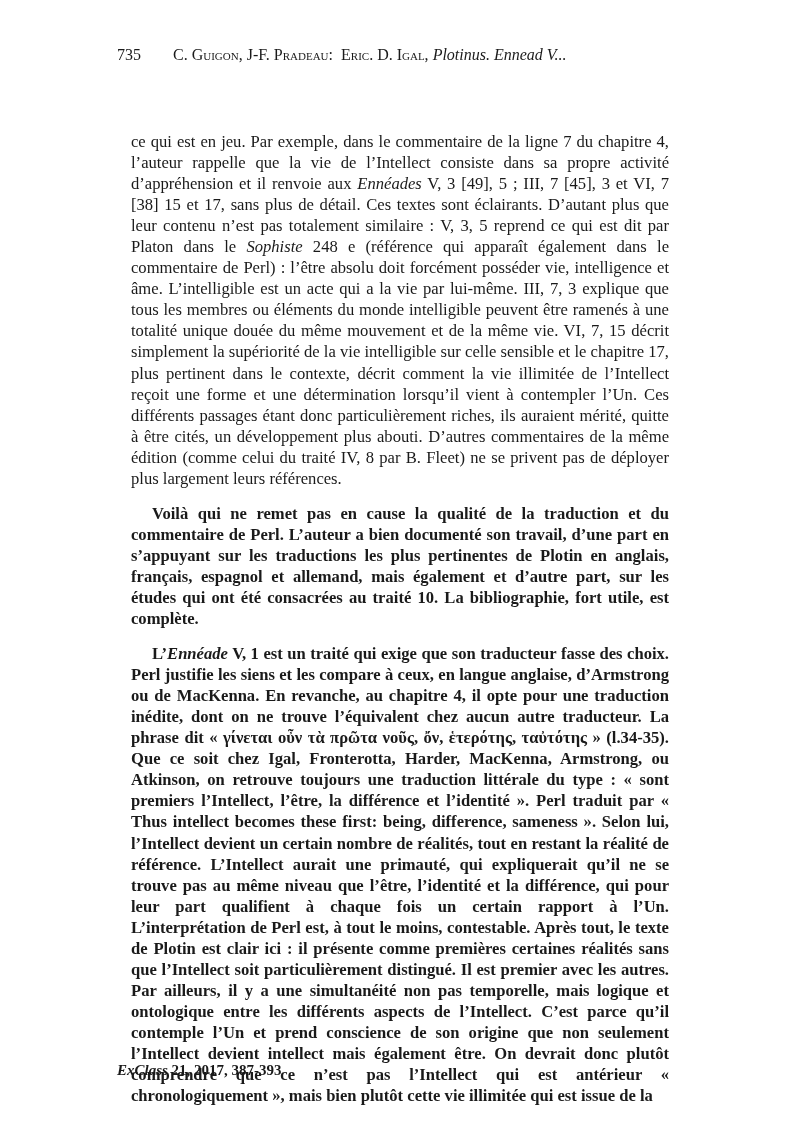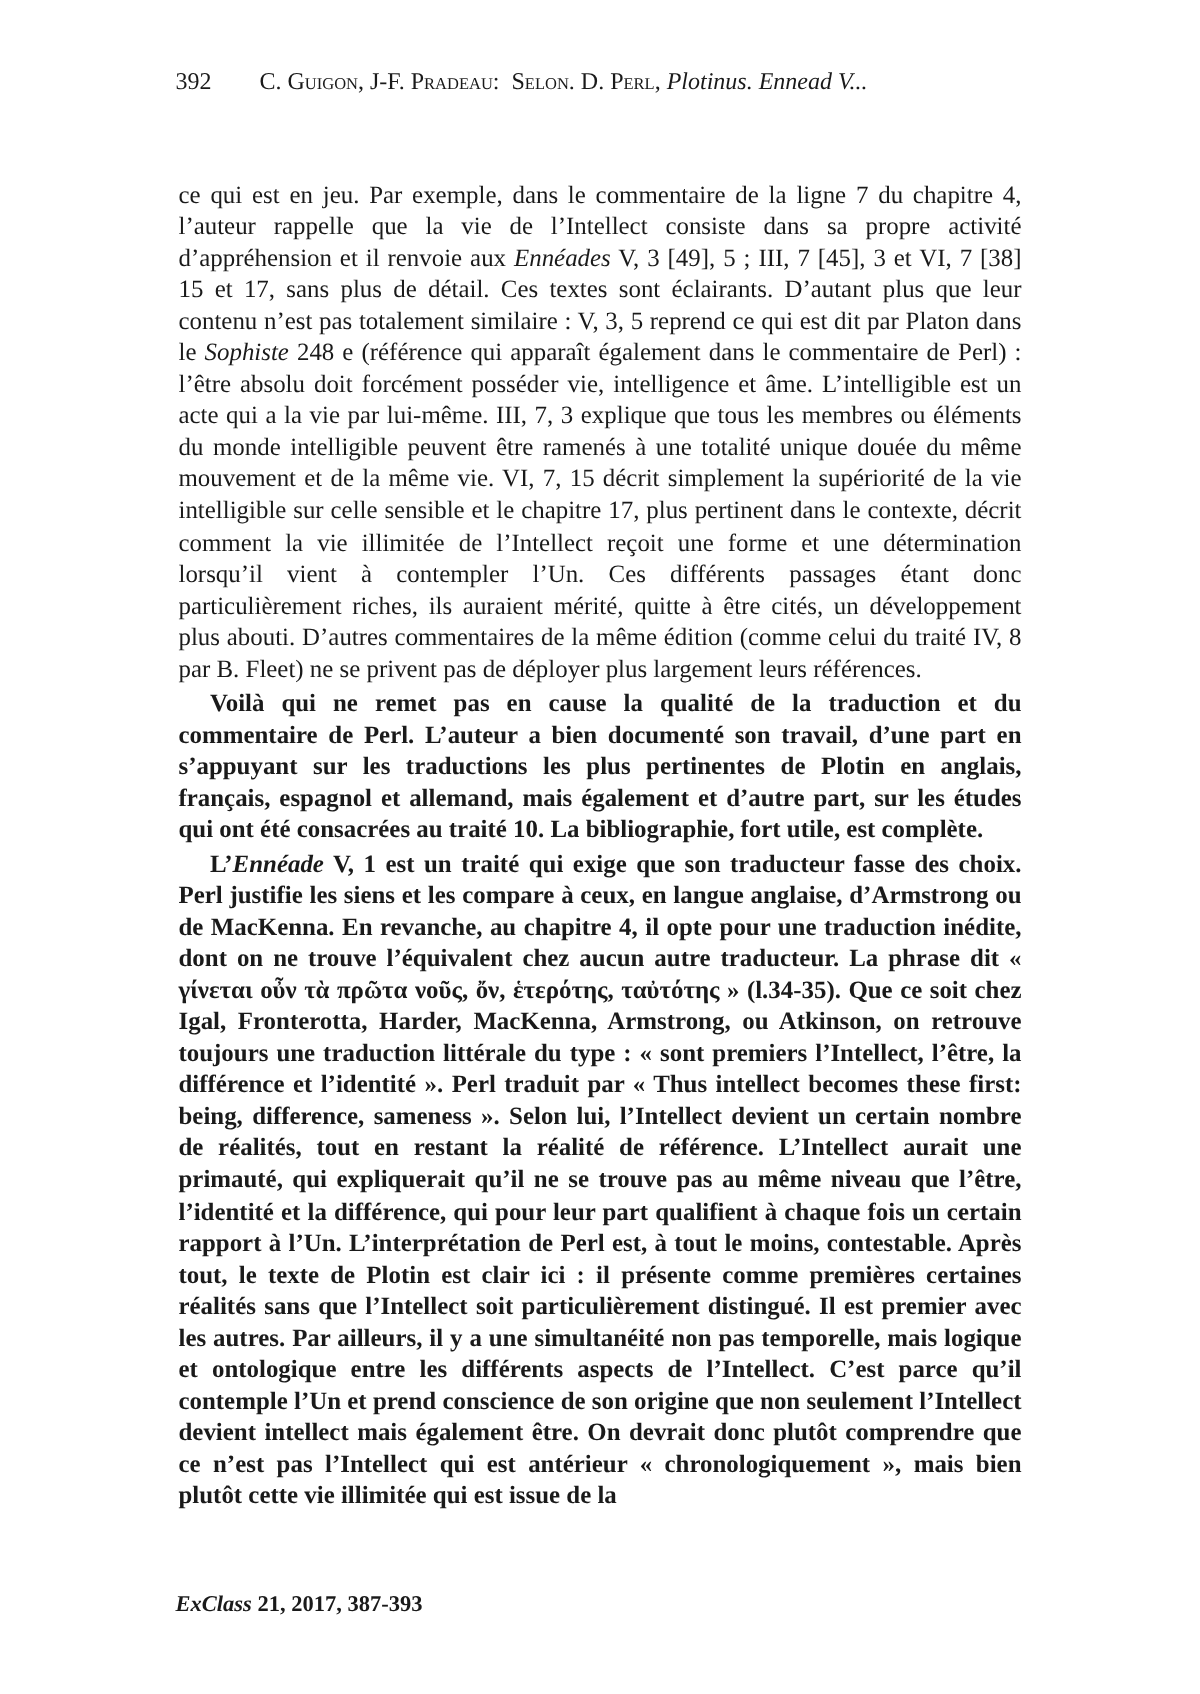--- a/index.html
+++ b/index.html
@@ -38,41 +38,41 @@
       position: absolute;
       top: 117px;
       left: 117px;
       width: 566px;
       font-size: 16.6px;
       line-height: 21.05px;
       text-align: justify;
       hyphens: none;
     }
     .body-text p {
-      margin: 2px;
+      margin: 14px;
     }
     .body-text p.indent {
       text-indent: 21px;
       font-weight: bold;
     }
     .footer {
       position: absolute;
       top: 1060px;
       left: 117px;
       font-size: 15px;
       line-height: 20px;
       white-space: nowrap;
       font-weight: bold;
     }
   </style>
 </head>
 <body>
 
 <div class="running-head">
-  <span class="page-num">392</span><span class="sc">C. Guigon, J-F. Pradeau:</span>&nbsp; <span class="sc">Selon. D. Perl,</span> <span class="it">Plotinus. Ennead V...</span>
+  <span class="page-num">735</span><span class="sc">C. Guigon, J-F. Pradeau:</span>&nbsp; <span class="sc">Eric. D. Igal,</span> <span class="it">Plotinus. Ennead V...</span>
 </div>
 
 <div class="body-text">
   <p><span>ce qui est en jeu. Par exemple, dans le commentaire de la ligne 7 du chapitre 4, l’auteur rappelle que la vie de l’Intellect consiste dans sa propre activité d’appréhension et il renvoie aux </span><span class="it">Ennéades</span><span> V, 3 [49], 5 ; III, 7 [45], 3 et VI, 7 [38] 15 et 17, sans plus de détail. Ces textes sont éclairants. D’autant plus que leur contenu n’est pas totalement similaire : V, 3, 5 reprend ce qui est dit par Platon dans le </span><span class="it">Sophiste</span><span> 248 e (référence qui apparaît également dans le commentaire de Perl) : l’être absolu doit forcément posséder vie, intelligence et âme. L’intelligible est un acte qui a la vie par lui-même. III, 7, 3 explique que tous les membres ou éléments du monde intelligible peuvent être ramenés à une totalité unique douée du même mouvement et de la même vie. VI, 7, 15 décrit simplement la supériorité de la vie intelligible sur celle sensible et le chapitre 17, plus pertinent dans le contexte, décrit comment la vie illimitée de l’Intellect reçoit une forme et une détermination lorsqu’il vient à contempler l’Un. Ces différents passages étant donc particulièrement riches, ils auraient mérité, quitte à être cités, un développement plus abouti. D’autres commentaires de la même édition (comme celui du traité IV, 8 par B. Fleet) ne se privent pas de déployer plus largement leurs références.</span></p>
   <p class="indent">Voilà qui ne remet pas en cause la qualité de la traduction et du commentaire de Perl. L’auteur a bien documenté son travail, d’une part en s’appuyant sur les traductions les plus pertinentes de Plotin en anglais, français, espagnol et allemand, mais également et d’autre part, sur les études qui ont été consacrées au traité 10. La bibliographie, fort utile, est complète.</p>
   <p class="indent"><span>L’</span><span class="it">Ennéade</span><span> V, 1 est un traité qui exige que son traducteur fasse des choix. Perl justifie les siens et les compare à ceux, en langue anglaise, d’Armstrong ou de MacKenna. En revanche, au chapitre 4, il opte pour une traduction inédite, dont on ne trouve l’équivalent chez aucun autre traducteur. La phrase dit « γίνεται οὖν τὰ πρῶτα νοῦς, ὄν, ἑτερότης, ταὐτότης » (l.34-35). Que ce soit chez Igal, Fronterotta, Harder, MacKenna, Armstrong, ou Atkinson, on retrouve toujours une traduction littérale du type : « sont premiers l’Intellect, l’être, la différence et l’identité ». Perl traduit par « Thus intellect becomes these first: being, difference, sameness ». Selon lui, l’Intellect devient un certain nombre de réalités, tout en restant la réalité de référence. L’Intellect aurait une primauté, qui expliquerait qu’il ne se trouve pas au même niveau que l’être, l’identité et la différence, qui pour leur part qualifient à chaque fois un certain rapport à l’Un. L’interprétation de Perl est, à tout le moins, contestable. Après tout, le texte de Plotin est clair ici : il présente comme premières certaines réalités sans que l’Intellect soit particulièrement distingué. Il est premier avec les autres. Par ailleurs, il y a une simultanéité non pas temporelle, mais logique et ontologique entre les différents aspects de l’Intellect. C’est parce qu’il contemple l’Un et prend conscience de son origine que non seulement l’Intellect devient intellect mais également être. On devrait donc plutôt comprendre que ce n’est pas l’Intellect qui est antérieur « chronologiquement », mais bien plutôt cette vie illimitée qui est issue de la</span></p>
 </div>
 
 <div class="footer">
   <span class="it">ExClass</span><span> 21, 2017, 387-393</span>

